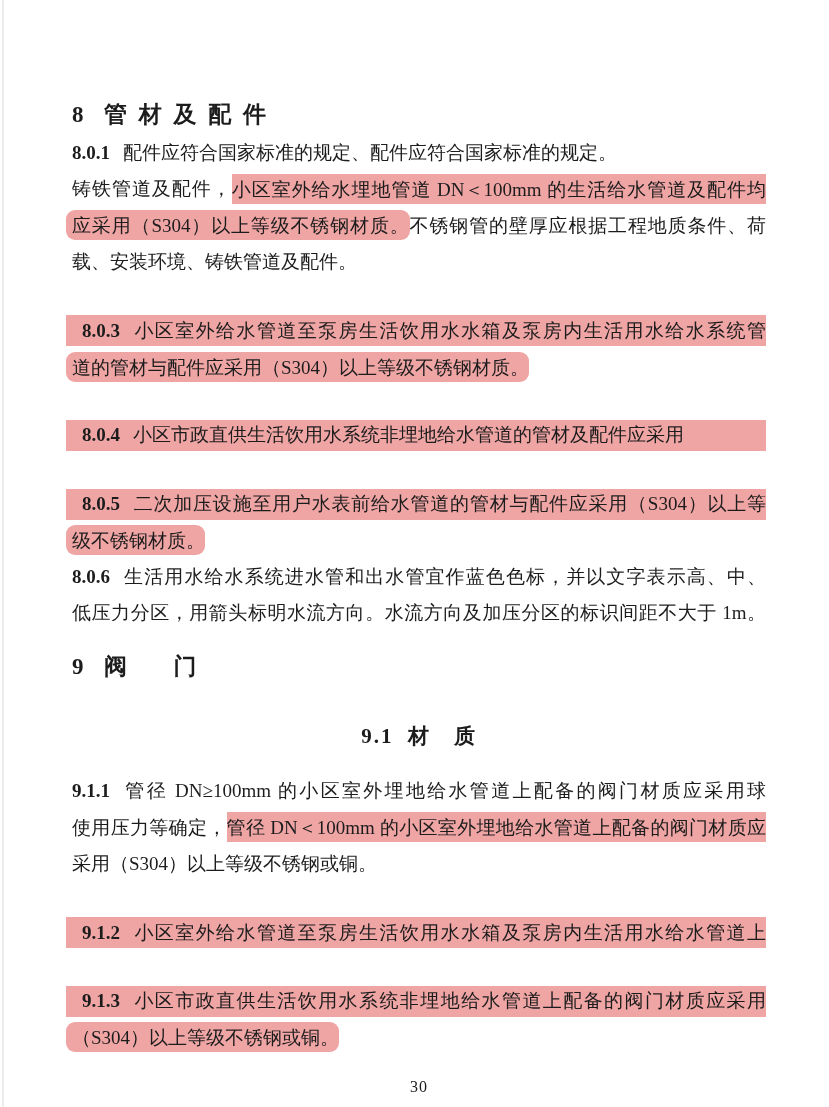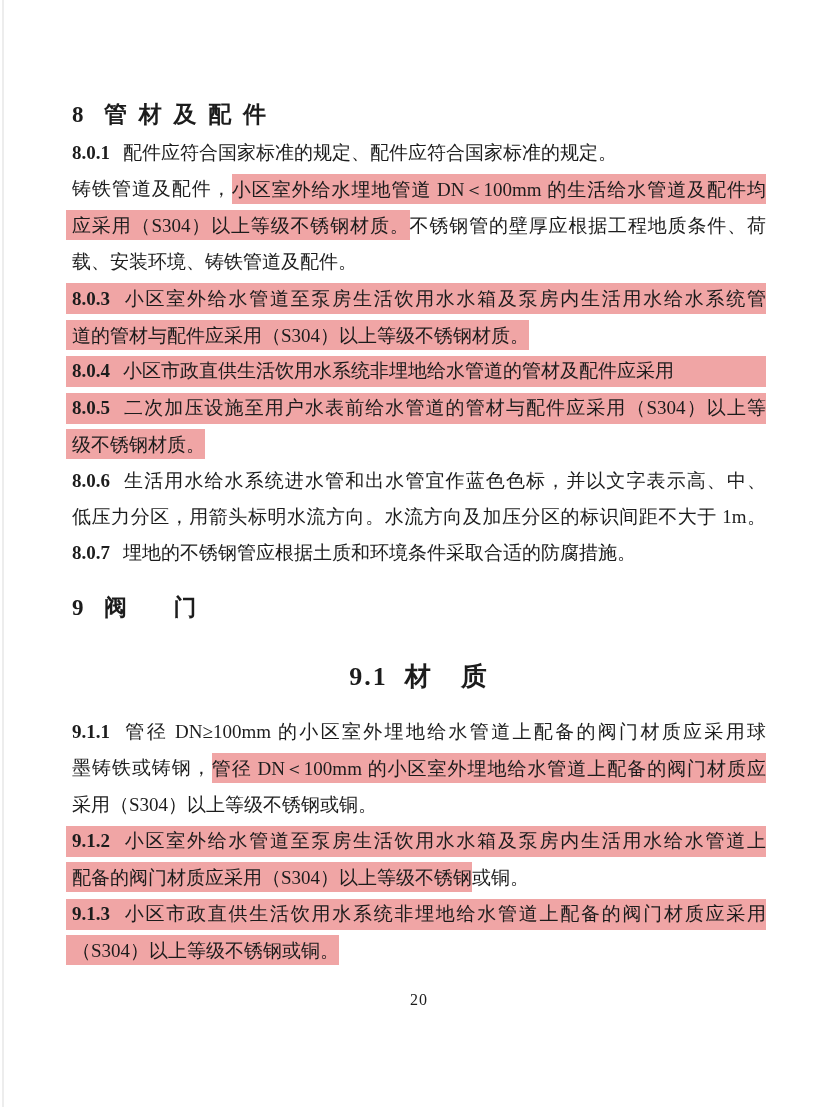--- a/index.html
+++ b/index.html
@@ -22,39 +22,40 @@
     padding-top: 95px;
   }
   .h1 {
     font-size: 23px; font-weight: bold;
     text-align: left; letter-spacing: 3px;
     white-space: pre;
     line-height: 40px; margin: 0;
   }
   .h1.ch9 { margin-top: 16px; }
   .h2 {
-    font-size: 26px; font-weight: bold;
+    font-size: 21px; font-weight: bold;
     text-align: center; letter-spacing: 2px;
     white-space: pre;
     line-height: 30px; margin: 34px 0 22px 0;
   }
   .para { margin: 0; }
   .line {
     font-size: 19px;
     line-height: 36.4px;
     text-align: left;
   }
   .line.j { text-align: justify; text-align-last: justify; }
   .num { font-weight: bold; margin-right: 13px; }
   .hl { background: var(--hl, #f0a5a5); padding: 4.5px 0; }
-  .line > .hl:first-child { margin-left: -6px; padding-left: 6px; }
+  .line > .hl:first-child { margin-left: -6px; padding-left: 6px; border-radius: 9px; }
   .line.fh {
-    margin-left: -6px; padding-left: 6px;
+    margin-left: -6px; padding-left: 16px;
     background: linear-gradient(var(--hl, #f0a5a5), var(--hl, #f0a5a5)) no-repeat left center;
     background-size: 100% 31px;
+    margin-top: 32px;
   }
   .pagenum {
     text-align: center;
     font-size: 16px;
     margin-top: 22px;
     letter-spacing: 1px;
   }
 </style>
 </head>
 <body style="background: rgb(255, 255, 255); color: rgb(28, 28, 28);">
@@ -80,37 +81,33 @@
         <div class="line fh"><span class="num">8.0.4</span><span class="">小区市政直供生活饮用水系统非埋地给水管道的管材及配件应采用</span></div>
       </div>
       <div class="para">
         <div class="line j fh"><span class="num">8.0.5</span><span class="">二次加压设施至用户水表前给水管道的管材与配件应采用（S304）以上等</span></div>
         <div class="line"><span class=" hl">级不锈钢材质。</span></div>
       </div>
       <div class="para">
         <div class="line j"><span class="num">8.0.6</span><span class="">生活用水给水系统进水管和出水管宜作蓝色色标，并以文字表示高、中、</span></div>
         <div class="line j"><span class="">低压力分区，用箭头标明水流方向。水流方向及加压分区的标识间距不大于 1m。</span></div>
       </div>
-      <div class="para">
-        <div class="line"><span class="num">8.0.7</span><span class="">埋地的不锈钢管应根据土质和环境条件采取合适的防腐措施。</span></div>
-      </div>
     </div>
 
   <div class="h1 ch9">9  阀　  门</div>
   <div class="h2">9.1  材　质</div>
   <div>
       <div class="para">
         <div class="line j"><span class="num">9.1.1</span><span class="">管径 DN≥100mm 的小区室外埋地给水管道上配备的阀门材质应采用球</span></div>
-        <div class="line j"><span class="">墨铸铁或铸钢，</span><span class=" hl">管径 DN＜100mm 的小区室外埋地给水管道上配备的阀门材质应</span></div>
+        <div class="line j"><span class="">使用压力等确定，</span><span class=" hl">管径 DN＜100mm 的小区室外埋地给水管道上配备的阀门材质应</span></div>
         <div class="line"><span class="">采用（S304）以上等级不锈钢或铜。</span></div>
       </div>
       <div class="para">
         <div class="line j fh"><span class="num">9.1.2</span><span class="">小区室外给水管道至泵房生活饮用水水箱及泵房内生活用水给水管道上</span></div>
-        <div class="line"><span class=" hl">配备的阀门材质应采用（S304）以上等级不锈钢</span><span class="">或铜。</span></div>
       </div>
       <div class="para">
         <div class="line j fh"><span class="num">9.1.3</span><span class="">小区市政直供生活饮用水系统非埋地给水管道上配备的阀门材质应采用</span></div>
         <div class="line"><span class=" hl">（S304）以上等级不锈钢或铜。</span></div>
       </div>
     </div>
 
-  <div class="pagenum">20</div>
+  <div class="pagenum">30</div>
 </div>
 
 </body></html>

